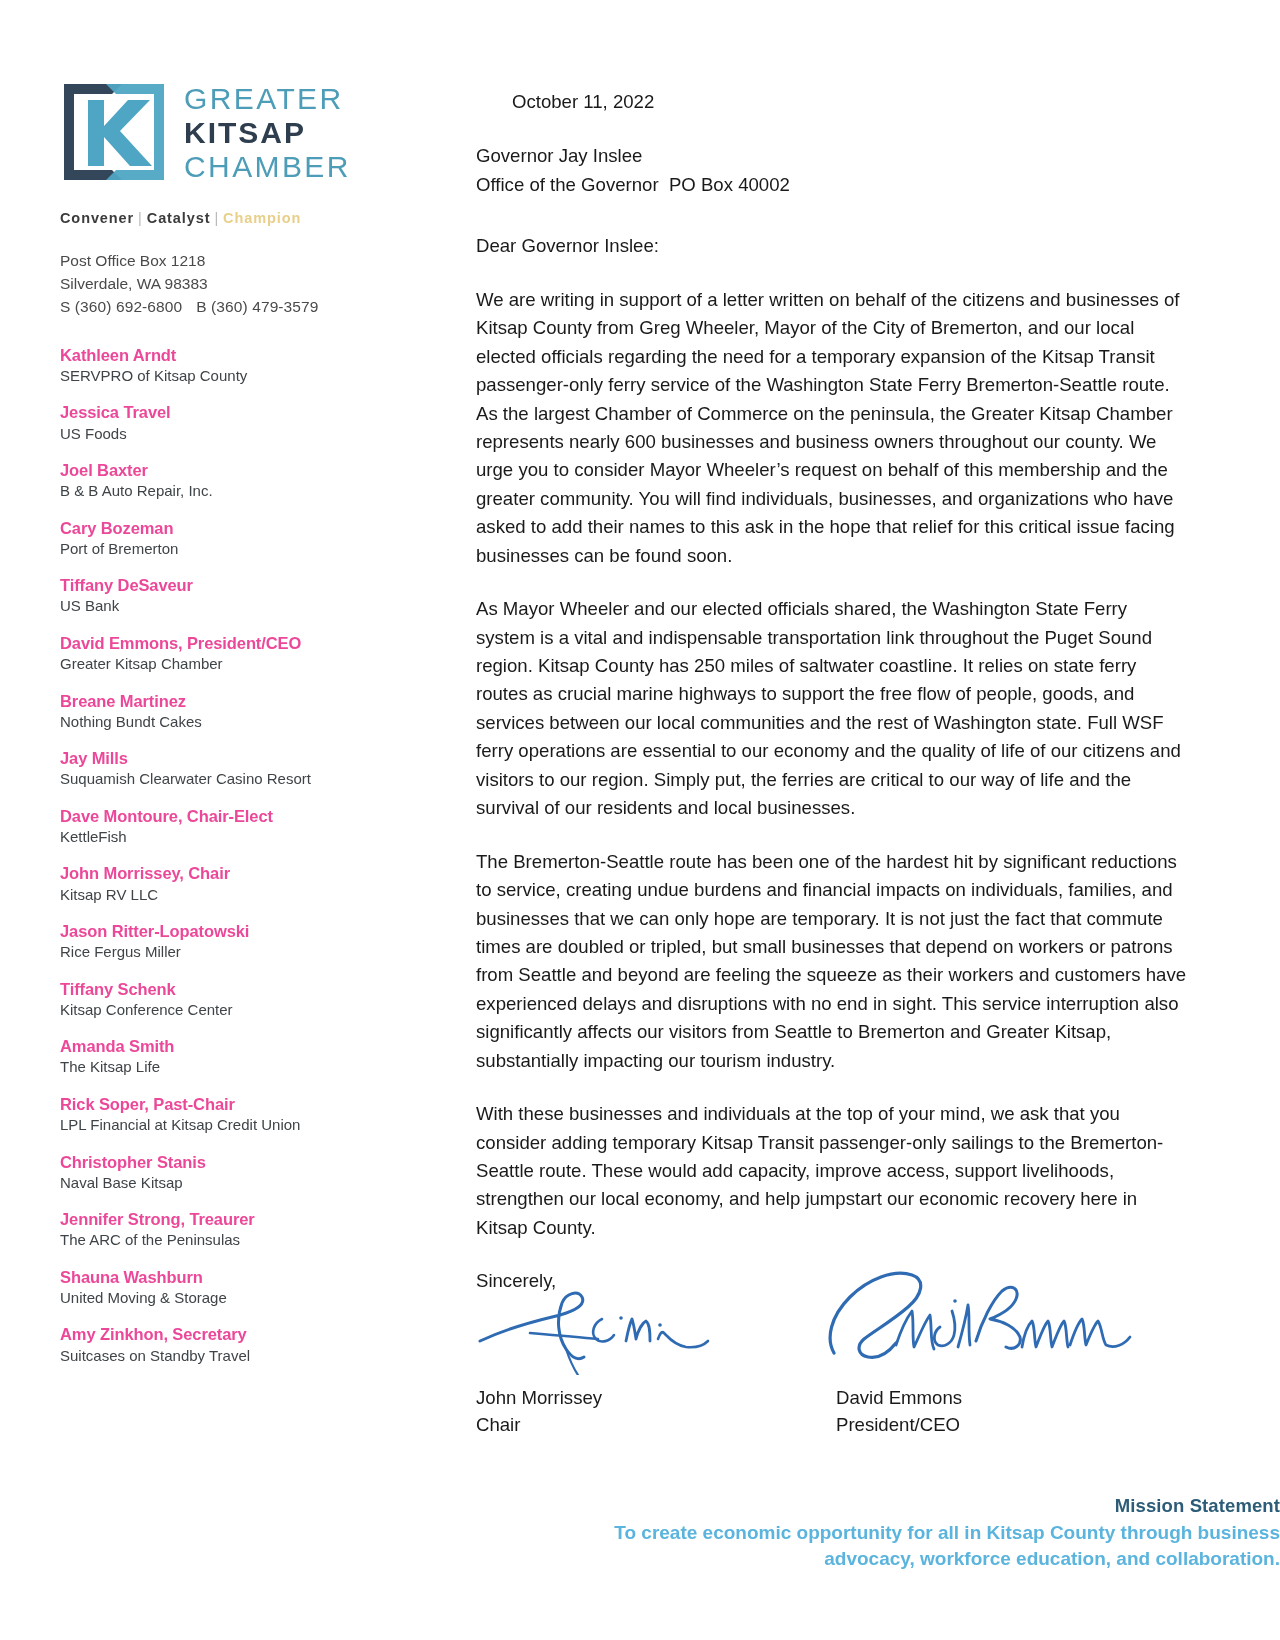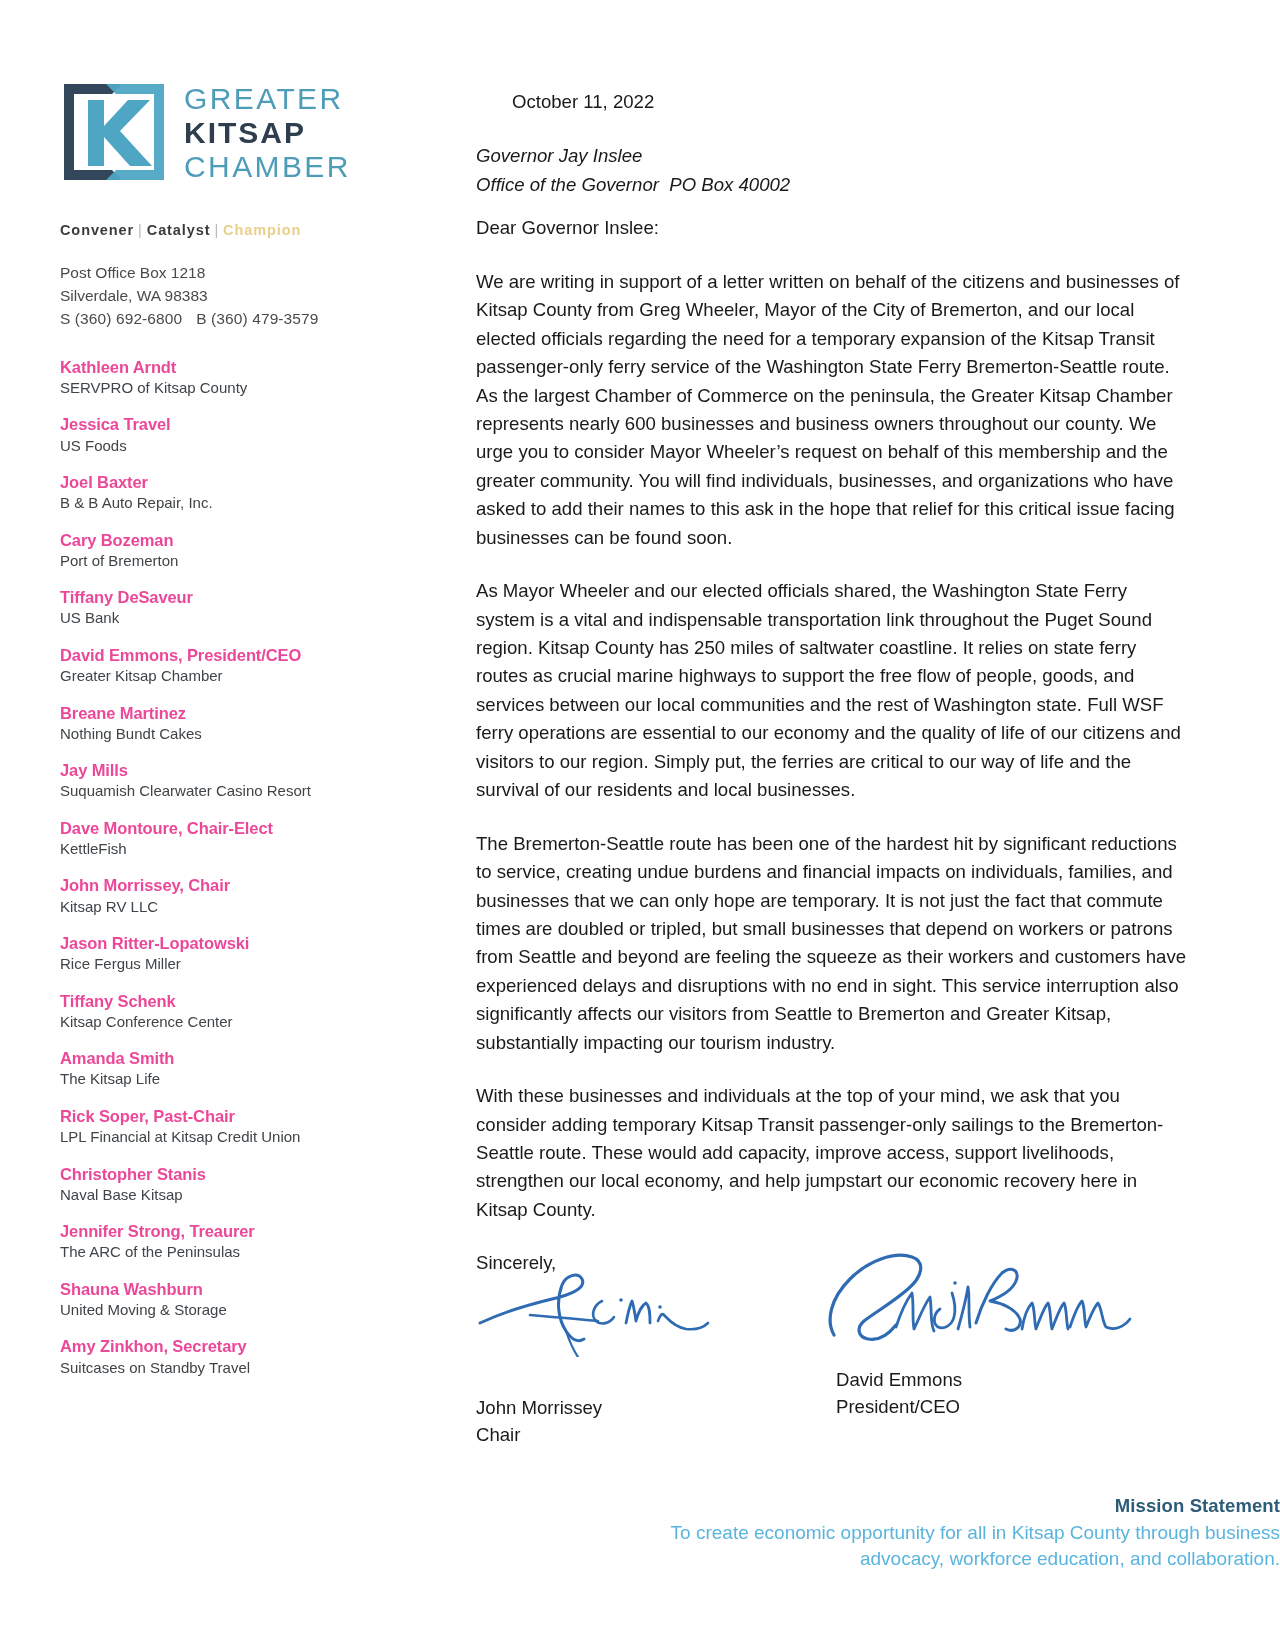--- a/index.html
+++ b/index.html
@@ -56,21 +56,21 @@
   }
   .logo-line.bold {
     font-weight: 700;
     color: #2e3e4e;
     font-size: 30px;
     letter-spacing: 2.0px;
     margin: 4px 0;
   }
 
   .tagline {
-    margin-top: 40px;
+    margin-top: 28px;
     font-size: 14.5px;
     letter-spacing: 0.9px;
     font-weight: 600;
     color: #3b3b3b;
     white-space: nowrap;
   }
   .tagline .sep { color: #b9b9b9; font-weight: 400; padding: 0 4px; }
   .tagline .champ { color: #e9cf8a; }
 
   .address {
@@ -106,21 +106,21 @@
   .letter {
     position: absolute;
     left: 476px;
     top: 88px;
     width: 712px;
     font-size: 18.6px;
     line-height: 1.53;
     color: #1a1a1a;
   }
   .letter .date { margin-bottom: 26px; margin-left: 36px; }
-  .letter .recipient { margin-bottom: 15px; font-style: italic; }
+  .letter .recipient { margin-bottom: 33px; }
   .letter .recipient div { white-space: pre; }
   .letter .salutation { margin-bottom: 25px; }
   .letter p.body-para {
     margin: 0 0 25px 0;
     text-align: left;
   }
 
   .closing { margin-top: 6px; }
   .sig-area {
     position: relative;
@@ -145,21 +145,20 @@
   .sig-names {
     position: relative;
     height: 56px;
   }
   .sig-names .col-left {
     position: absolute;
     left: 0;
     top: 0;
     font-size: 18.6px;
     line-height: 1.42;
-    margin-top: 28px;
   }
   .sig-names .col-right {
     position: absolute;
     left: 360px;
     top: 0;
     font-size: 18.6px;
     line-height: 1.42;
   }
 
   
@@ -174,20 +173,21 @@
     font-size: 18.5px;
     font-weight: 700;
     color: #2c5c77;
     letter-spacing: 0.1px;
     margin-bottom: 3px;
   }
   .footer .mission-text {
     font-size: 19px;
     color: #5ab4dd;
     line-height: 1.38;
+    font-weight: bold;
   }
 </style>
 </head>
 <body>
 
 <div class="page">
 
   <div class="sidebar">
 
     <div class="logo-block">

